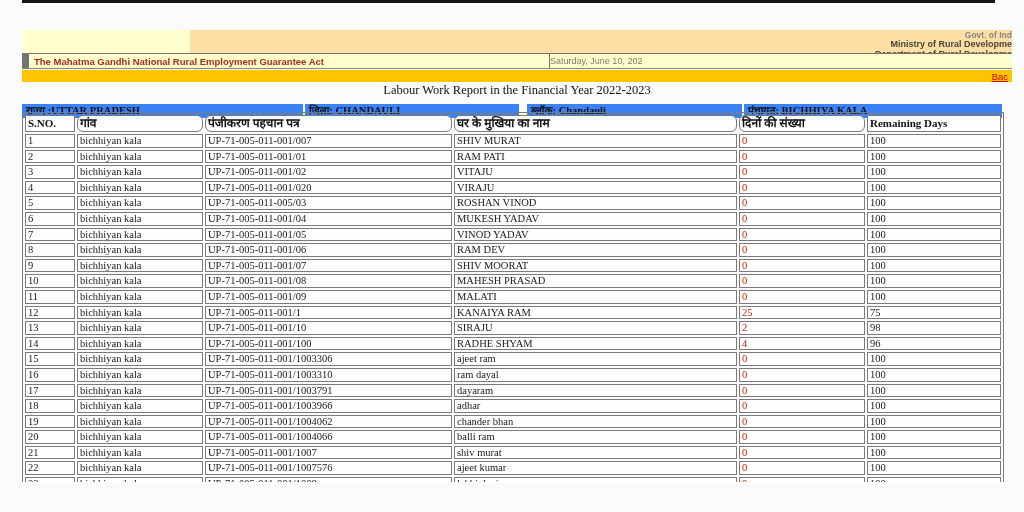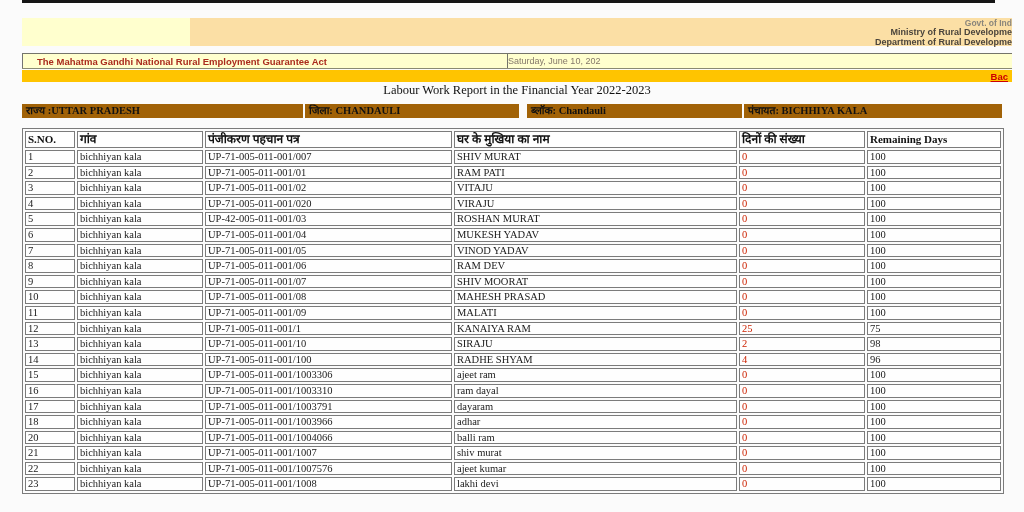--- a/index.html
+++ b/index.html
@@ -3,60 +3,60 @@
 <meta charset="utf-8">
 <style>
   * { margin: 0; padding: 0; box-sizing: border-box; }
   html, body { width: 1024px; height: 512px; background: #fafafa; }
   body { font-family: "Liberation Serif", serif; position: relative; overflow: hidden; }
 
   .page { position: relative; width: 1024px; height: 512px; overflow: hidden; background: #fbfbfb; }
 
   .top-line { position: absolute; left: 22px; top: 0; width: 973px; height: 3px; background: #151515; }
 
-  .band { position: absolute; left: 22px; top: 18px; width: 990px; height: 28px; display: flex; }
+  .band { position: absolute; left: 22px; top: 30px; width: 990px; height: 28px; display: flex; }
   .band-left { width: 168px; height: 100%; background: #ffffce; }
   .band-right { flex: 1; height: 100%; background: #fbdfa5; text-align: right;
                 font-family: "Liberation Sans", sans-serif; padding-top: 1px; }
   .govt-line { font-size: 8.5px; line-height: 9px; color: #8a867c; font-weight: bold; }
   .ministry-line { font-size: 9px; line-height: 9.5px; color: #4a443c; font-weight: bold; }
 
   .act-row { position: absolute; left: 22px; top: 53px; width: 990px; height: 16px;
              background: #ffffce; border-top: 1px solid #74746a; border-bottom: 1px solid #8a8a72;
              display: flex; align-items: center; }
-  .act-box { width: 486px; height: 100%; border-left: 1px solid #737373; border-right: 1px solid #74746a;
-             display: flex; align-items: center; padding-left: 14px; }
+  .act-box { width: 528px; height: 100%; border-left: 7px solid #737373; border-right: 1px solid #74746a;
+             display: flex; align-items: center; padding-left: 5px; }
   .act-title { font-family: "Liberation Sans", sans-serif; font-size: 9.5px; font-weight: bold; color: #aa2b1d; white-space: nowrap; }
   .date-area { flex: 1; text-align: left; padding-right: 2px; font-family: "Liberation Sans", sans-serif;
                font-size: 9px; color: #85796a; white-space: nowrap; }
 
   .gold-bar { position: absolute; left: 22px; top: 70px; width: 990px; height: 12px;
               background: #ffc400; display: flex; align-items: center; justify-content: flex-end; padding-right: 4px; }
-  .back-link { font-family: "Liberation Sans", sans-serif; font-size: 9.5px; font-weight: bold;
+  .back-link { font-family: "Liberation Sans", sans-serif; font-size: 9.5px; font-weight: normal;
                color: #cc0000; text-decoration: underline; cursor: pointer; }
 
   .report-title { position: absolute; left: 22px; top: 83px; width: 990px; text-align: center;
                   font-size: 12.5px; font-weight: normal; color: #111; }
 
   .info-row { position: absolute; left: 22px; top: 104px; width: 980px; height: 14px; display: flex; }
-  .info-cell { background: #a16207; height: 14px; line-height: 14px; font-weight: bold;
+  .info-cell { background: #3b82f6; height: 14px; line-height: 14px; font-weight: bold;
                font-size: 10.5px; color: #111; padding-left: 4px; white-space: nowrap; overflow: hidden; }
   .cell-state { width: 281px; }
   .cell-district { width: 214px; margin-left: 2px; }
   .cell-block { width: 215px; margin-left: 8px; }
   .cell-panchayat { flex: 1; margin-left: 2px; }
 
-  .table-wrap { position: absolute; left: 22px; top: 128px; width: 986px; height: 370px; overflow: hidden; }
+  .table-wrap { position: absolute; left: 22px; top: 112px; width: 986px; height: 370px; overflow: hidden; }
   table { border-collapse: separate; border-spacing: 2px; width: 982px; table-layout: fixed;
           border: 1px solid #7b7b7b; }
   th, td { border: 1px solid #7b7b7b; background: #fefefe; text-align: left; padding: 0 2px;
            white-space: nowrap; overflow: hidden; }
   th { height: 16px; line-height: 15px; font-weight: bold; color: #111; }
   .th-en { font-size: 11px; }
-  .th-hi { font-size: 12px; }
+  .th-hi { font-size: 12px; border-radius: 6px; }
   td { height: 11.3px; line-height: 11.6px; font-size: 10.5px; color: #1a1a1a; }
   td.red { color: #cc2200; }
 </style>
 </head>
 <body>
 
 <div class="page">
 
   <div class="top-line"></div>
 
@@ -138,22 +138,22 @@
             <td>4</td>
             <td>bichhiyan kala</td>
             <td>UP-71-005-011-001/020</td>
             <td>VIRAJU</td>
             <td class="red">0</td>
             <td>100</td>
           </tr>
           <tr>
             <td>5</td>
             <td>bichhiyan kala</td>
-            <td>UP-42-005-011-001/03</td>
-            <td>ROSHAN MURAT</td>
+            <td>UP-71-005-011-005/03</td>
+            <td>ROSHAN VINOD</td>
             <td class="red">0</td>
             <td>100</td>
           </tr>
           <tr>
             <td>6</td>
             <td>bichhiyan kala</td>
             <td>UP-71-005-011-001/04</td>
             <td>MUKESH YADAV</td>
             <td class="red">0</td>
             <td>100</td>
@@ -248,20 +248,28 @@
           </tr>
           <tr>
             <td>18</td>
             <td>bichhiyan kala</td>
             <td>UP-71-005-011-001/1003966</td>
             <td>adhar</td>
             <td class="red">0</td>
             <td>100</td>
           </tr>
           <tr>
+            <td>19</td>
+            <td>bichhiyan kala</td>
+            <td>UP-71-005-011-001/1004062</td>
+            <td>chander bhan</td>
+            <td class="red">0</td>
+            <td>100</td>
+          </tr>
+          <tr>
             <td>20</td>
             <td>bichhiyan kala</td>
             <td>UP-71-005-011-001/1004066</td>
             <td>balli ram</td>
             <td class="red">0</td>
             <td>100</td>
           </tr>
           <tr>
             <td>21</td>
             <td>bichhiyan kala</td>

